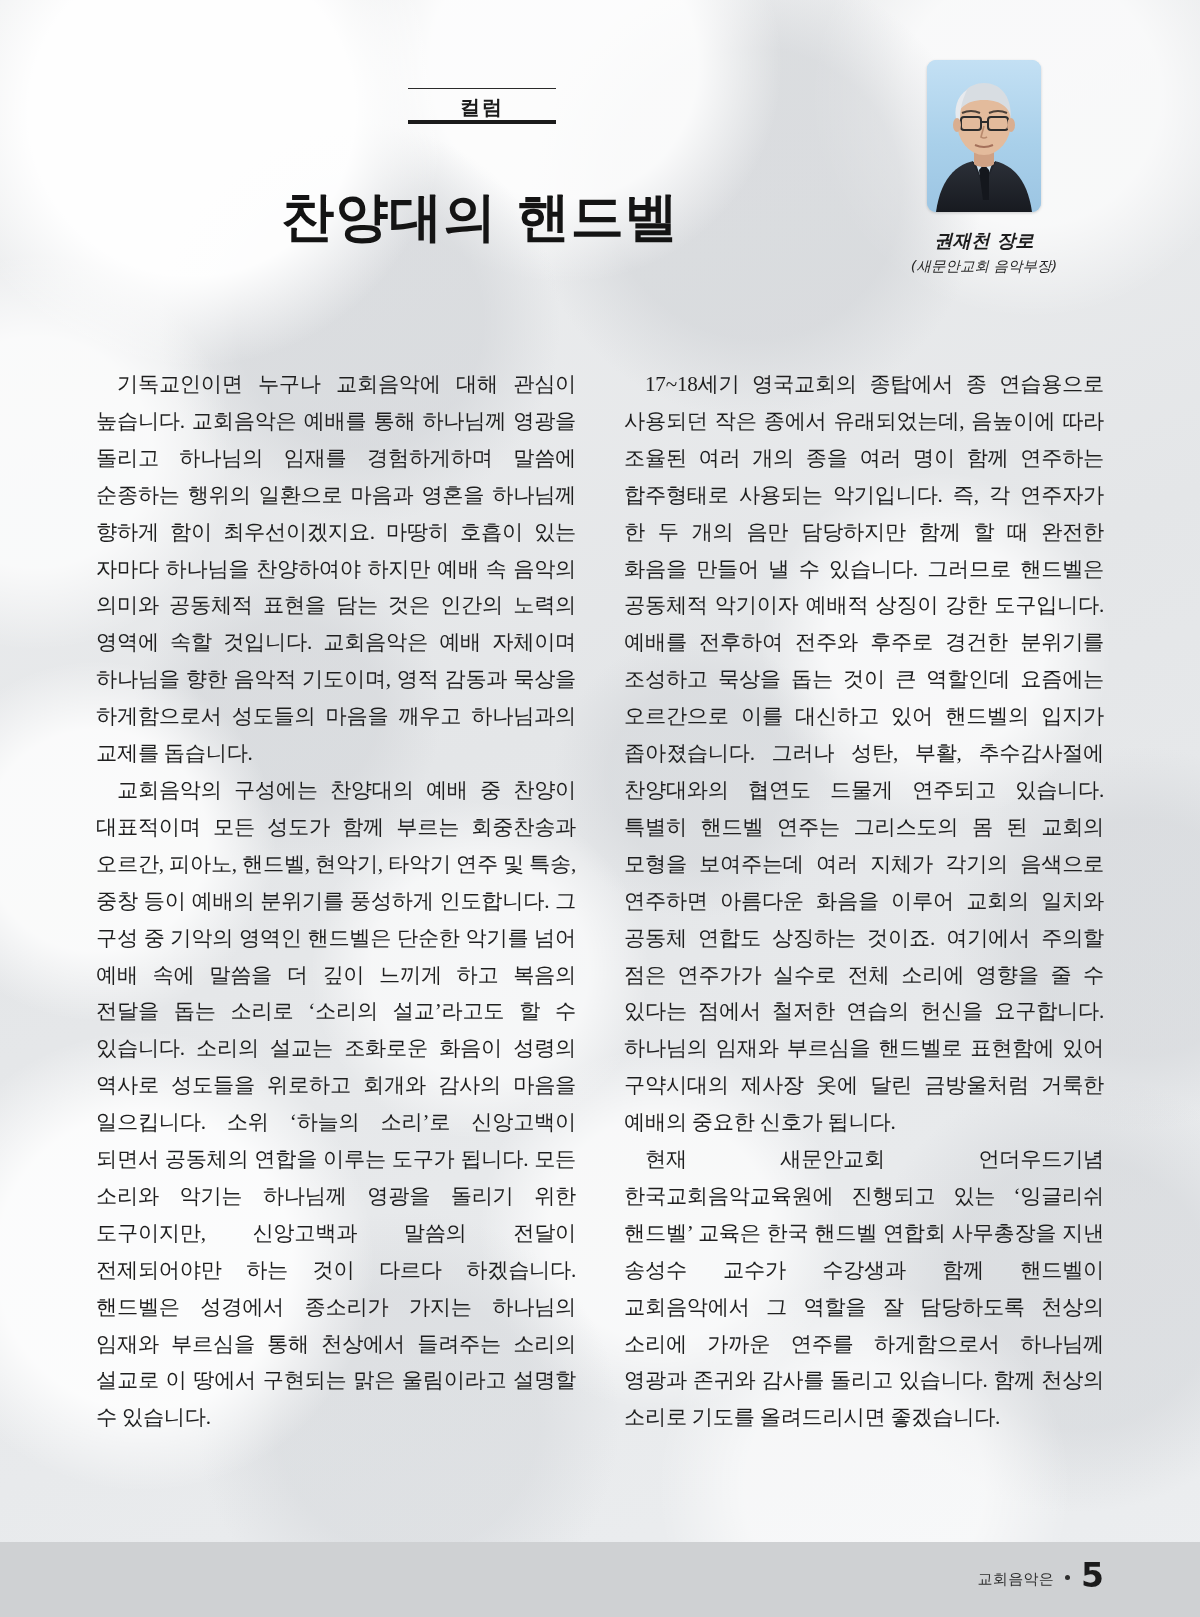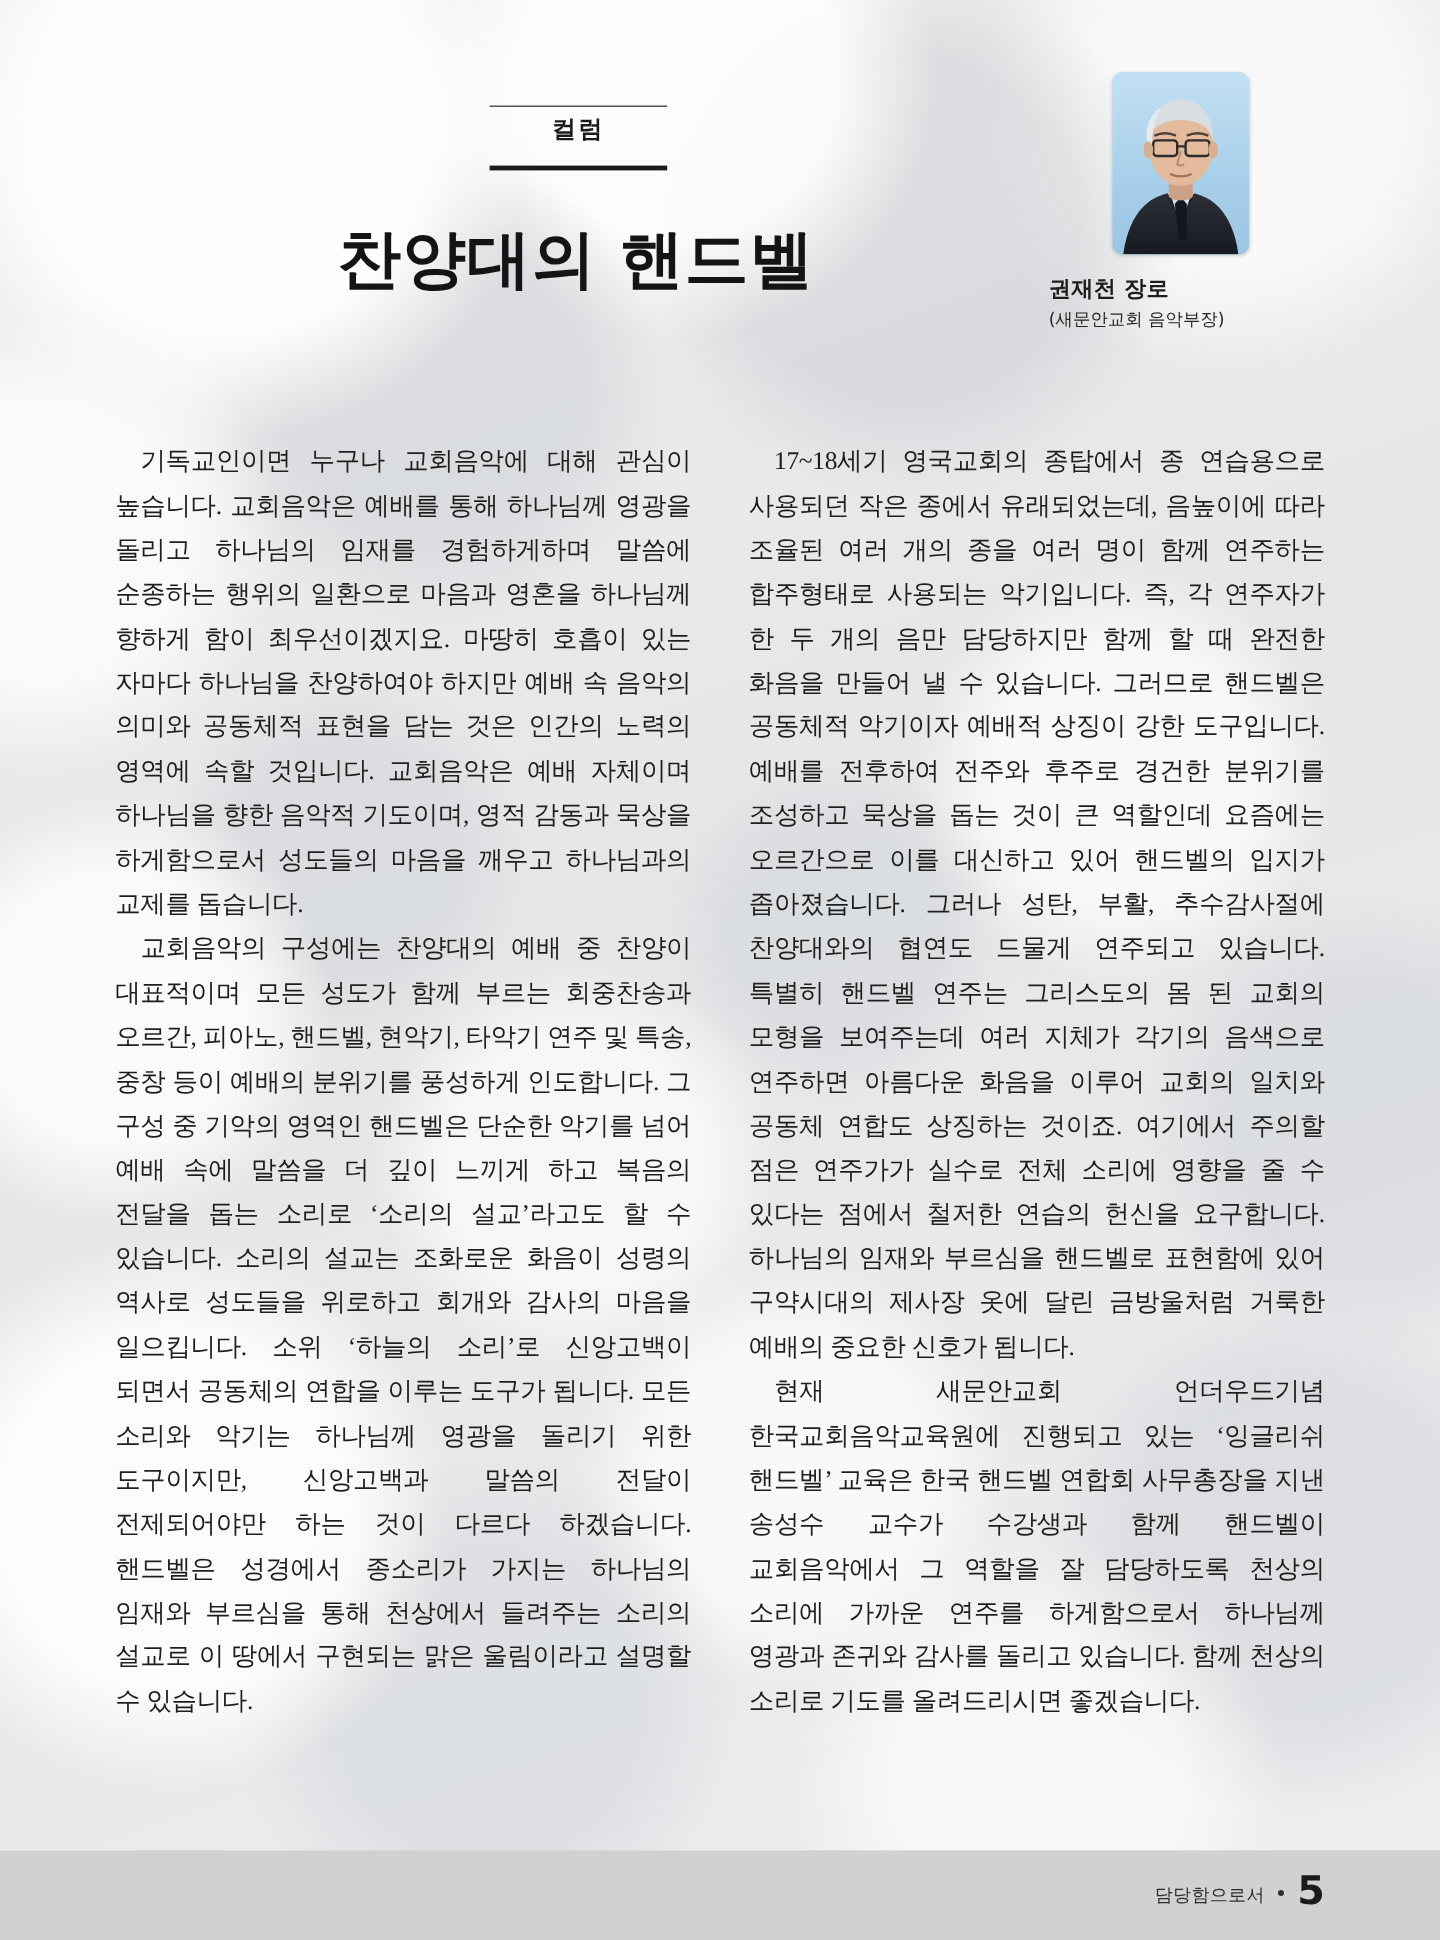--- a/index.html
+++ b/index.html
@@ -61,21 +61,21 @@
     height: 0;
     border-top: 1.6px solid #2a2a2a;
     width: 148px;
   }
   .kicker-label {
     font-family: "DejaVu Sans", "Liberation Sans", sans-serif;
     font-weight: bold;
     font-size: 20px;
     letter-spacing: 2px;
     color: #1b1b1b;
-    padding: 7px 0 20px;
+    padding: 7px 0 2px;
     line-height: 1.1;
   }
   .kicker-rule-bottom {
     height: 0;
     border-top: 4.5px solid #1b1b1b;
     width: 148px;
   }
   #article-title {
     position: absolute;
     left: 60px;
@@ -89,21 +89,22 @@
     color: #141414;
     line-height: 1.15;
   }
 
   
   #author-block {
     position: absolute;
     left: 874px;
     top: 60px;
     width: 220px;
-    text-align: left;
+    text-align: center;
+    font-style: italic;
   }
   #author-photo {
     width: 114px;
     height: 152px;
     margin: 0 auto;
     border-radius: 9px;
     overflow: hidden;
     box-shadow: 0 1px 3px rgba(0,0,0,0.18);
     position: relative;
     background: linear-gradient(175deg, #bcdcf2 0%, #a8cfe9 45%, #9ec7e4 100%);
@@ -275,16 +276,16 @@
       <p class="para"><span>교회음악의 구성에는 찬양대의 예배 중 찬양이 대표적이며 모든 성도가 함께 부르는 회중찬송과 오르간, 피아노, 핸드벨, 현악기, 타악기 연주 및 특송, 중창 등이 예배의 분위기를 풍성하게 인도합니다. 그 구성 중 기악의 영역인 핸드벨은 단순한 악기를 넘어 예배 속에 말씀을 더 깊이 느끼게 하고 복음의 전달을 돕는 소리로 ‘소리의 설교’라고도 할 수 있습니다. 소리의 설교는 조화로운 화음이 성령의 역사로 성도들을 위로하고 회개와 감사의 마음을 일으킵니다. 소위 ‘하늘의 소리’로 신앙고백이 되면서 공동체의 연합을 이루는 도구가 됩니다. 모든 소리와 악기는 하나님께 영광을 돌리기 위한 도구이지만, 신앙고백과 말씀의 전달이 전제되어야만 하는 것이 다르다 하겠습니다. 핸드벨은 성경에서 종소리가 가지는 하나님의 임재와 부르심을 통해 천상에서 들려주는 소리의 설교로 이 땅에서 구현되는 맑은 울림이라고 설명할 수 있습니다.</span></p>
     </div>
   <div class="column" id="col-right">
       <p class="para"><span>17~18세기 영국교회의 종탑에서 종 연습용으로 사용되던 작은 종에서 유래되었는데, 음높이에 따라 조율된 여러 개의 종을 여러 명이 함께 연주하는 합주형태로 사용되는 악기입니다. 즉, 각 연주자가 한 두 개의 음만 담당하지만 함께 할 때 완전한 화음을 만들어 낼 수 있습니다. 그러므로 핸드벨은 공동체적 악기이자 예배적 상징이 강한 도구입니다. 예배를 전후하여 전주와 후주로 경건한 분위기를 조성하고 묵상을 돕는 것이 큰 역할인데 요즘에는 오르간으로 이를 대신하고 있어 핸드벨의 입지가 좁아졌습니다. 그러나 성탄, 부활, 추수감사절에 찬양대와의 협연도 드물게 연주되고 있습니다. 특별히 핸드벨 연주는 그리스도의 몸 된 교회의 모형을 보여주는데 여러 지체가 각기의 음색으로 연주하면 아름다운 화음을 이루어 교회의 일치와 공동체 연합도 상징하는 것이죠. 여기에서 주의할 점은 연주가가 실수로 전체 소리에 영향을 줄 수 있다는 점에서 철저한 연습의 헌신을 요구합니다. 하나님의 임재와 부르심을 핸드벨로 표현함에 있어 구약시대의 제사장 옷에 달린 금방울처럼 거룩한 예배의 중요한 신호가 됩니다.</span></p>
       <p class="para"><span>현재 새문안교회 언더우드기념 한국교회음악교육원에 진행되고 있는 ‘잉글리쉬 핸드벨’ 교육은 한국 핸드벨 연합회 사무총장을 지낸 송성수 교수가 수강생과 함께 핸드벨이 교회음악에서 그 역할을 잘 담당하도록 천상의 소리에 가까운 연주를 하게함으로서 하나님께 영광과 존귀와 감사를 돌리고 있습니다. 함께 천상의 소리로 기도를 올려드리시면 좋겠습니다.</span></p>
     </div>
 </div>
 
 <div id="footer-bar" style="background: rgb(207, 209, 211);"></div>
 <div id="footer-inner">
-  <span id="footer-label">담당함으로서</span>
+  <span id="footer-label">교회음악은</span>
   <span id="footer-dot"></span>
   <span id="footer-page">5</span>
 </div>
 
 </body></html>

